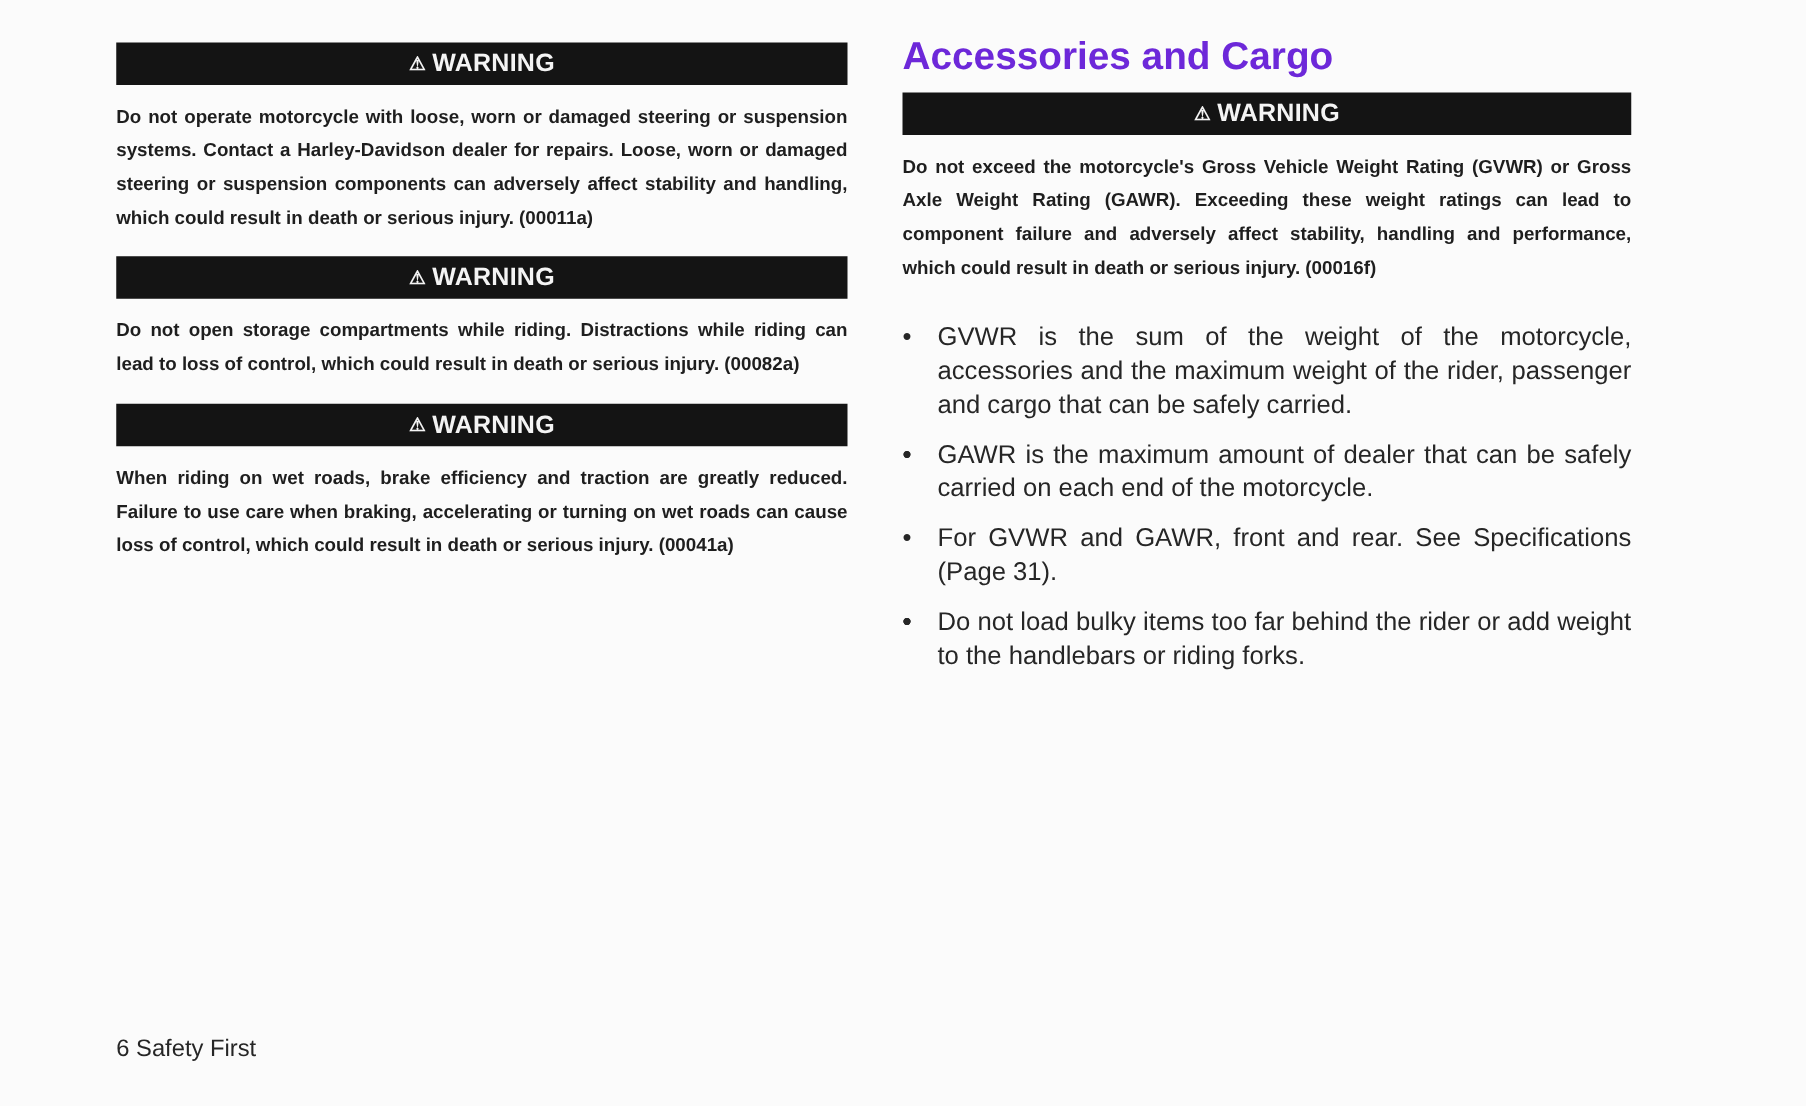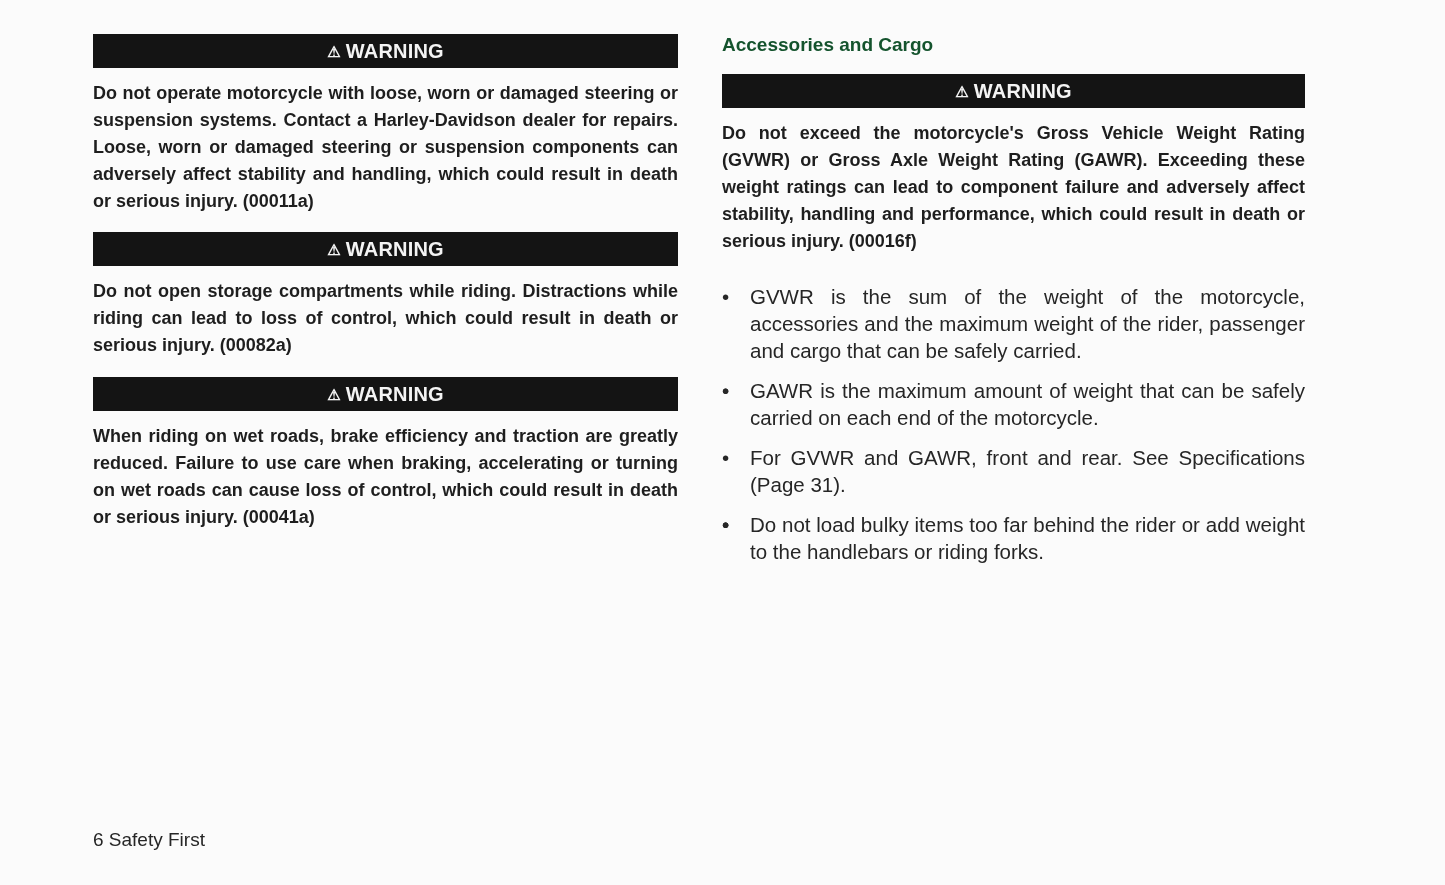--- a/index.html
+++ b/index.html
@@ -26,34 +26,34 @@
       letter-spacing: 0.2px;
     }
     .warning-bar .tri {
       display: inline-block;
       font-size: 15px;
       margin-right: 5px;
       vertical-align: 1px;
     }
     .warning-text {
       font-weight: bold;
-      font-size: 18px;
+      font-size: 15px;
       line-height: 27px;
       text-align: justify;
       margin: 12px 0 0 0;
     }
     .gap1 { height: 17px; }
     .gap2 { height: 18px; }
 
     .section-title {
-      font-size: 19px;
+      font-size: 31px;
       font-weight: bold;
       line-height: 34px;
       margin: 0 0 12px 0;
-      color: #14532d;
+      color: #6d28d9;
     }
     .bullets { list-style: none; margin: 28px 0 0 0; padding: 0; }
     .bullets li {
       position: relative;
       padding-left: 28px;
       font-size: 20.5px;
       line-height: 27px;
       text-align: justify;
       margin-bottom: 13px;
       color: #262626;
@@ -97,21 +97,21 @@
   <h2 class="section-title">Accessories and Cargo</h2>
   <div>
     <div class="warning-bar">
       <span class="tri">⚠</span><span>WARNING</span>
     </div>
     <p class="warning-text">Do not exceed the motorcycle's Gross Vehicle Weight Rating (GVWR) or Gross Axle Weight Rating (GAWR). Exceeding these weight ratings can lead to component failure and adversely affect stability, handling and performance, which could result in death or serious injury. (00016f)</p>
   </div>
   <ul class="bullets">
     <li><span class="dot">•</span><span>GVWR is the sum of the weight of the motorcycle, accessories and the maximum weight of the rider, passenger and cargo that can be safely carried.</span></li>
     <li><span class="dot">•</span></li>
-    <li><span class="dot">•</span><span>GAWR is the maximum amount of weight that can be safely carried on each end of the motorcycle.</span></li>
+    <li><span class="dot">•</span><span>GAWR is the maximum amount of dealer that can be safely carried on each end of the motorcycle.</span></li>
     <li><span class="dot">•</span><span>For GVWR and GAWR, front and rear. See Specifications (Page 31).</span></li>
     <li><span class="dot">•</span></li>
     <li><span class="dot">•</span></li>
     <li><span class="dot">•</span><span>Do not load bulky items too far behind the rider or add weight to the handlebars or riding forks.</span></li>
   </ul>
 </div>
 
 <div class="footer">6 Safety First</div>
 
 </body></html>

